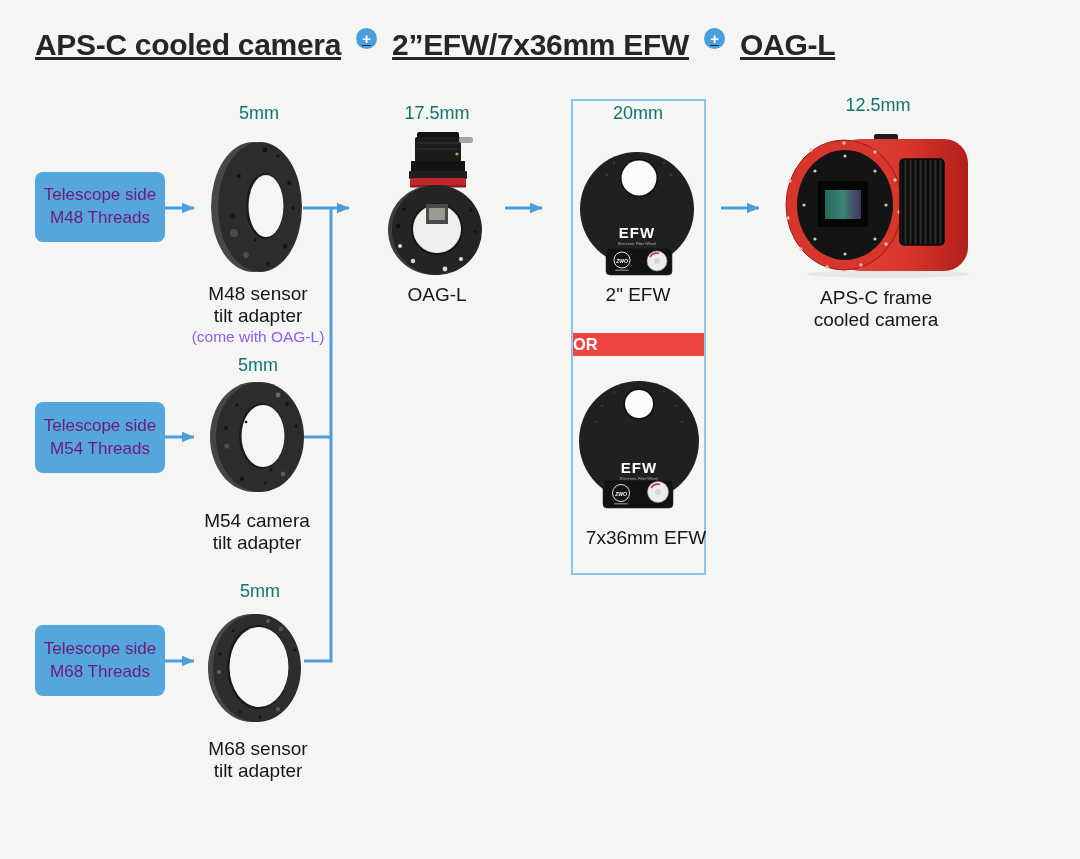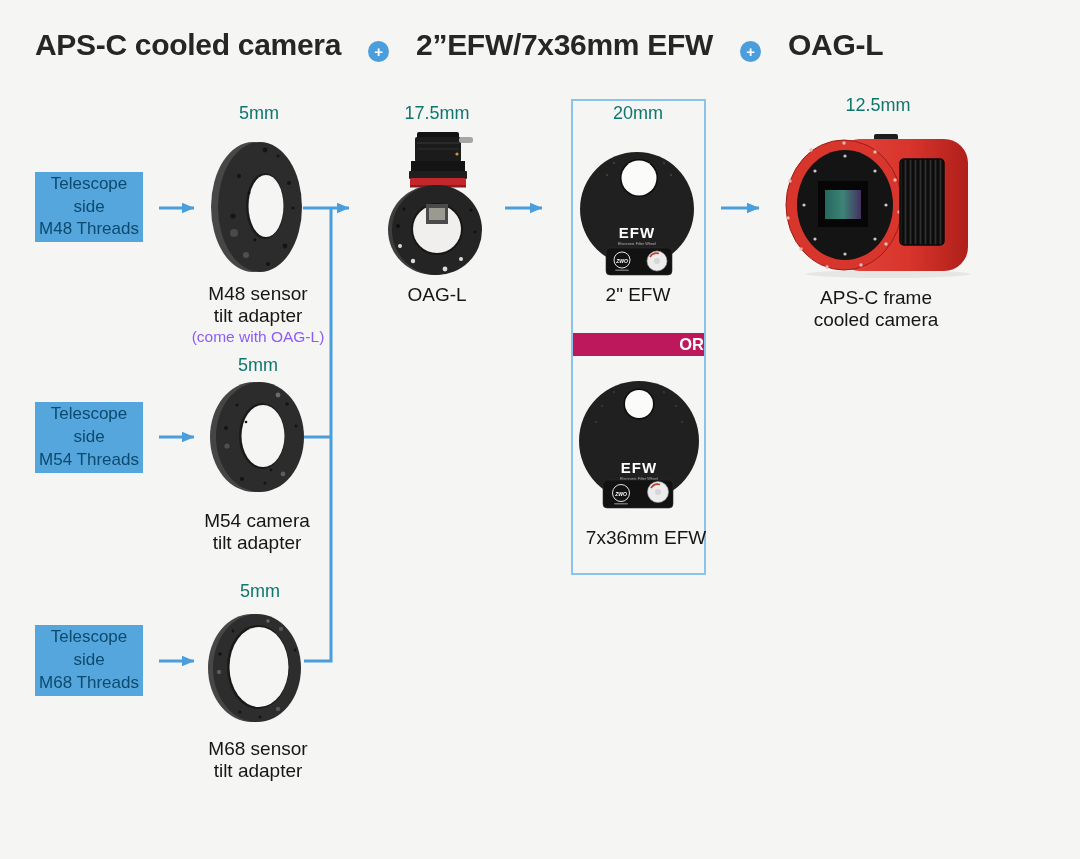--- a/index.html
+++ b/index.html
@@ -7,50 +7,50 @@
   body { font-family:"Liberation Sans","DejaVu Sans",sans-serif; }
   #canvas {
     position:relative; width:1080px; height:859px; background:#f5f5f4;
     overflow:hidden; color:#1b1b1b;
   }
   .abs { position:absolute; }
   .cx { transform:translateX(-50%); text-align:center; white-space:nowrap; }
 
   
   .title-row {
-    left:35px; top:28px; display:flex; align-items:flex-end; gap:27px;
-    font-size:30px; font-weight:600; color:#262626; letter-spacing:-0.3px;
+    left:35px; top:28px; display:flex; align-items:flex-start; gap:15px;
+    font-size:30px; font-weight:600; color:#262626; letter-spacing:-0.3px;text-decoration:underline;
   }
   .plus-circle {
     width:21px; height:21px; border-radius:50%; background:#4A9EDB;
     color:#fff; font-size:15px; font-weight:700; line-height:21px;
     text-align:center; flex:0 0 auto; letter-spacing:0;
   }
 
   
   .thread-box {
-    left:35px; width:108px; height:70px; background:#55A6DD; border-radius:0;
-    color:#0c4a6e; font-size:17px; line-height:1.35; display:flex;
+    left:35px; width:130px; height:70px; background:#55A6DD; border-radius:8px;
+    color:#701a75; font-size:17px; line-height:1.35; display:flex;
     flex-direction:column; align-items:center; justify-content:center;
     text-align:center;
   }
 
   
   .mm-label { font-size:18px; font-weight:500; color:#0f766e; }
   .part-label { font-size:19px; font-weight:500; color:#161616; line-height:22px; }
   .part-note { font-size:15.5px; font-weight:500; color:#8b5cf6; line-height:19px; }
 
   
   .efw-panel {
     left:571px; top:99px; width:135px; height:476px;
     border:2px solid #8AC4EA; background:transparent;
   }
   .or-band {
-    left:0; right:0; top:232px; height:23px; background:#be185d;
-    color:#fff; font-size:16.5px; font-weight:600; text-align:right;
+    left:0; right:0; top:232px; height:23px; background:#ef4444;
+    color:#fff; font-size:16.5px; font-weight:600; text-align:left;
     line-height:23px;
   }
 
   .conn-layer { left:0; top:0; width:1080px; height:859px; pointer-events:none; }
 </style>
 </head>
 <body>
 
 <div id="canvas">
 

